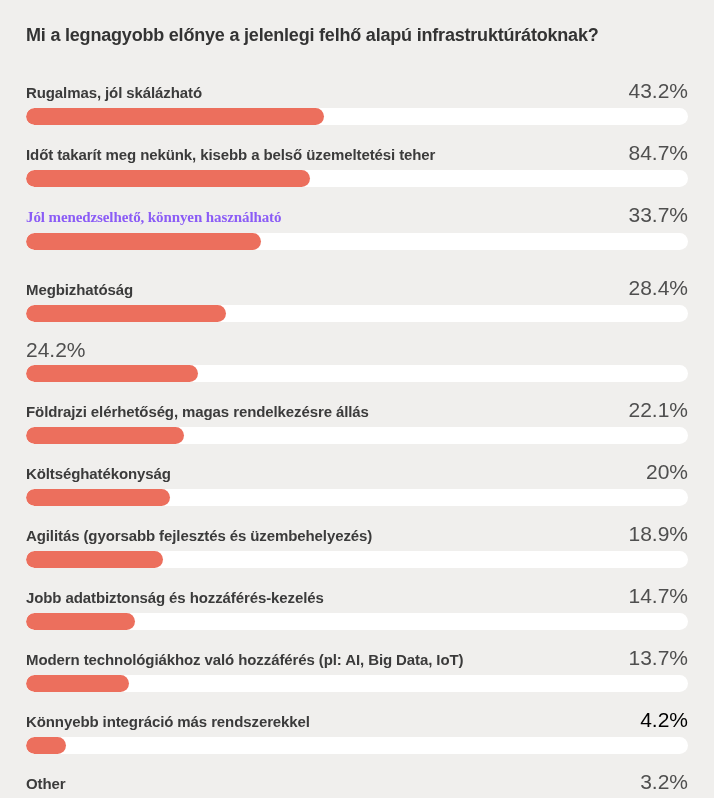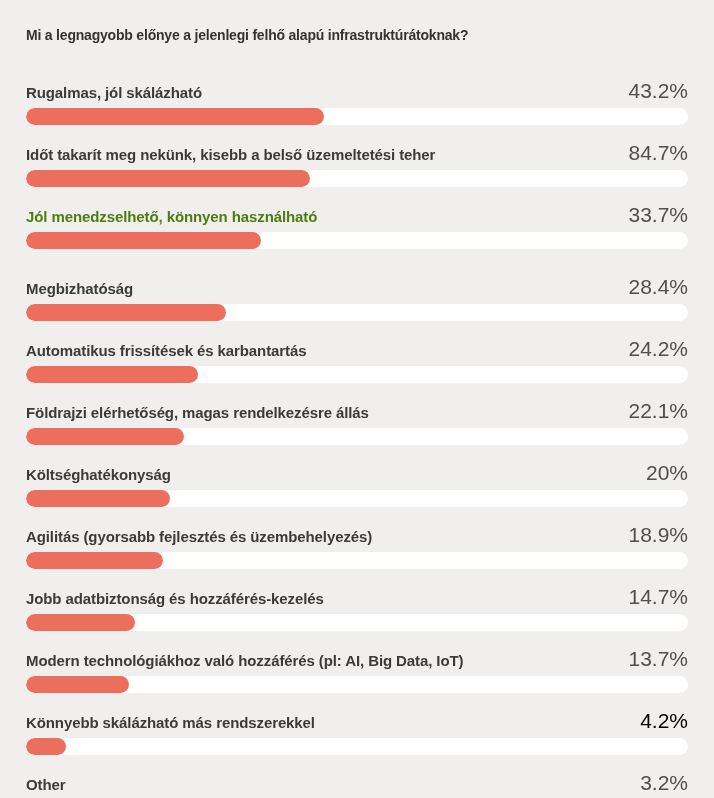--- a/index.html
+++ b/index.html
@@ -14,21 +14,21 @@
     box-sizing: border-box;
     overflow: hidden;
   }
   .page {
     box-sizing: border-box;
     width: 714px;
     height: 798px;
     padding: 24px 26px 20px 26px;
   }
   .chart-title {
-    font-size: 14px;
+    font-size: 18px;
     font-weight: 700;
     color: #333333;
     letter-spacing: -0.2px;
     margin: 0 0 35px 0;
     line-height: 22px;
   }
   .rows {
     display: flex;
     flex-direction: column;
     gap: 18px;
@@ -92,39 +92,38 @@
         <div class="row-head">
           <span class="bar-label" style="color: rgb(59, 59, 59);">Időt takarít meg nekünk, kisebb a belső üzemeltetési teher</span>
           <span class="bar-value" style="color: rgb(79, 79, 79);">84.7%</span>
         </div>
         <div class="track" style="background: rgb(255, 255, 255);">
           <div class="fill" style="background: rgb(236, 111, 93); width: calc(41.1% + 12px);"></div>
         </div>
       </div>
       <div class="row">
         <div class="row-head">
-          <span class="bar-label" style="color: #4d7c0f;">Jól menedzselhető, könnyen használható</span>
+          <span class="bar-label" style="color: #8b5cf6; font-family: Liberation Serif, serif;">Jól menedzselhető, könnyen használható</span>
           <span class="bar-value" style="color: rgb(79, 79, 79);">33.7%</span>
         </div>
         <div class="track" style="background: rgb(255, 255, 255);">
           <div class="fill" style="background: rgb(236, 111, 93); width: calc(33.7% + 12px);"></div>
         </div>
       </div>
       <div class="row">
         <div class="row-head">
           <span class="bar-label" style="color: rgb(59, 59, 59); margin-top: 12px;">Megbizhatóság</span>
           <span class="bar-value" style="color: rgb(79, 79, 79);">28.4%</span>
         </div>
         <div class="track" style="background: rgb(255, 255, 255);">
           <div class="fill" style="background: rgb(236, 111, 93); width: calc(28.4% + 12px);"></div>
         </div>
       </div>
       <div class="row">
         <div class="row-head">
-          <span class="bar-label" style="color: rgb(59, 59, 59);">Automatikus frissítések és karbantartás</span>
           <span class="bar-value" style="color: rgb(79, 79, 79);">24.2%</span>
         </div>
         <div class="track" style="background: rgb(255, 255, 255);">
           <div class="fill" style="background: rgb(236, 111, 93); width: calc(24.2% + 12px);"></div>
         </div>
       </div>
       <div class="row">
         <div class="row-head">
           <span class="bar-label" style="color: rgb(59, 59, 59);">Földrajzi elérhetőség, magas rendelkezésre állás</span>
           <span class="bar-value" style="color: rgb(79, 79, 79);">22.1%</span>
@@ -164,21 +163,21 @@
         <div class="row-head">
           <span class="bar-label" style="color: rgb(59, 59, 59);">Modern technológiákhoz való hozzáférés (pl: AI, Big Data, IoT)</span>
           <span class="bar-value" style="color: rgb(79, 79, 79);">13.7%</span>
         </div>
         <div class="track" style="background: rgb(255, 255, 255);">
           <div class="fill" style="background: rgb(236, 111, 93); width: calc(13.7% + 12px);"></div>
         </div>
       </div>
       <div class="row">
         <div class="row-head">
-          <span class="bar-label" style="color: rgb(59, 59, 59);">Könnyebb skálázható más rendszerekkel</span>
+          <span class="bar-label" style="color: rgb(59, 59, 59);">Könnyebb integráció más rendszerekkel</span>
           <span class="bar-value" style="color: #000000;">4.2%</span>
         </div>
         <div class="track" style="background: rgb(255, 255, 255);">
           <div class="fill" style="background: rgb(236, 111, 93); width: calc(4.2% + 12px);"></div>
         </div>
       </div>
       <div class="row">
         <div class="row-head">
           <span class="bar-label" style="color: rgb(59, 59, 59);">Other</span>
           <span class="bar-value" style="color: rgb(79, 79, 79);">3.2%</span>

